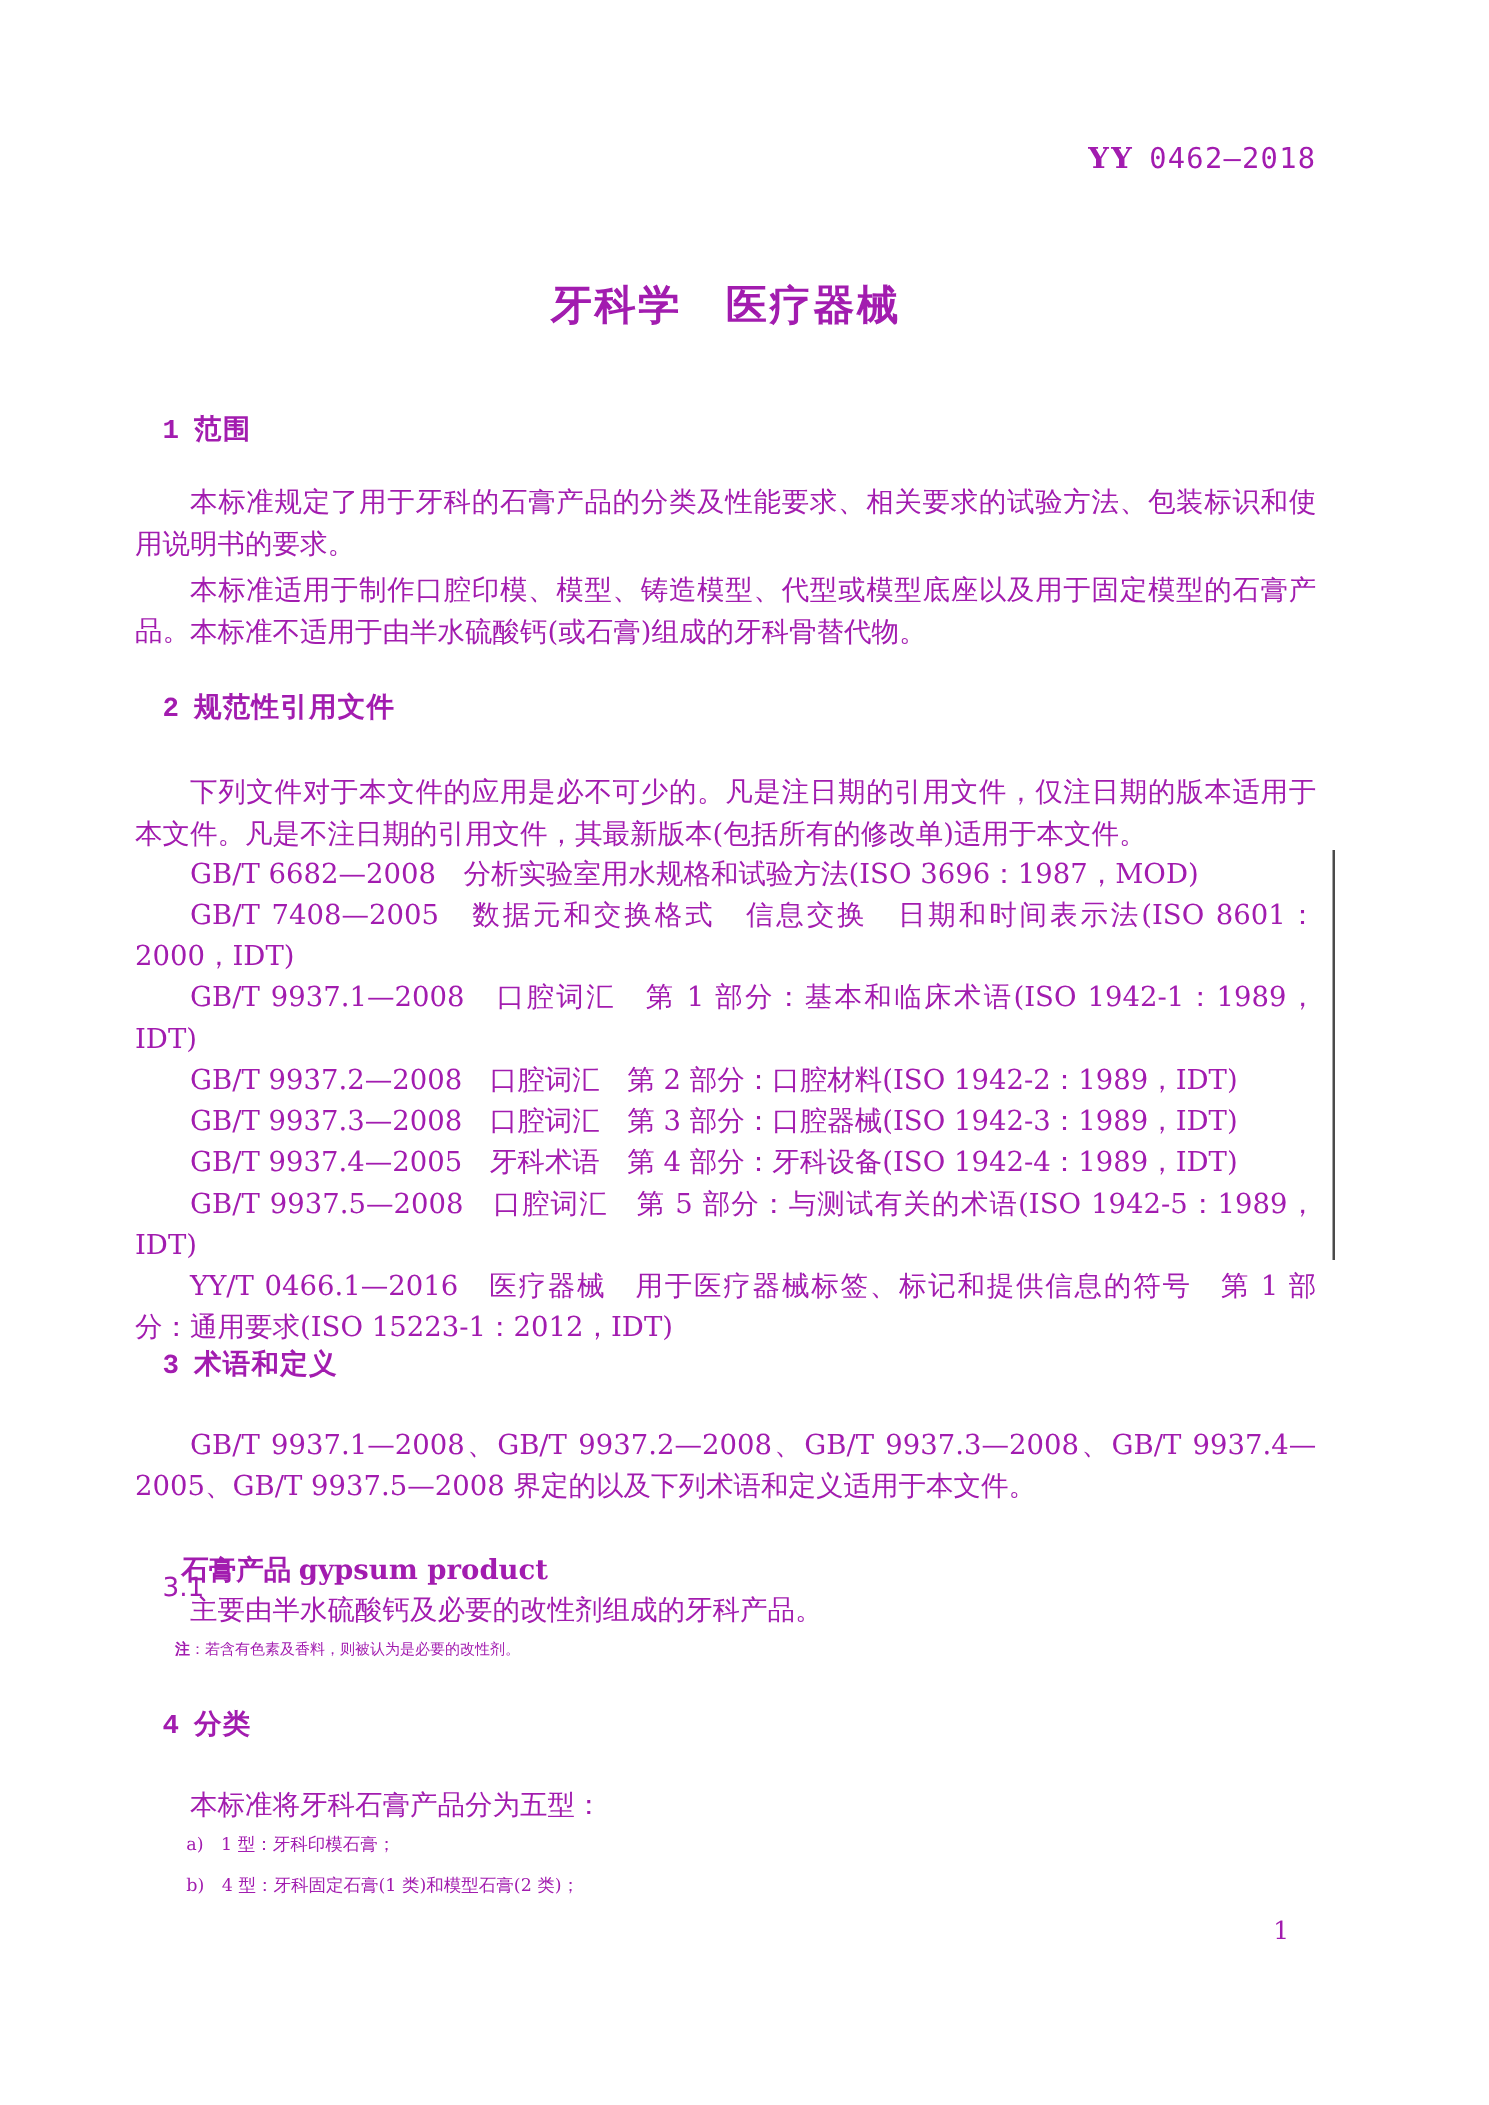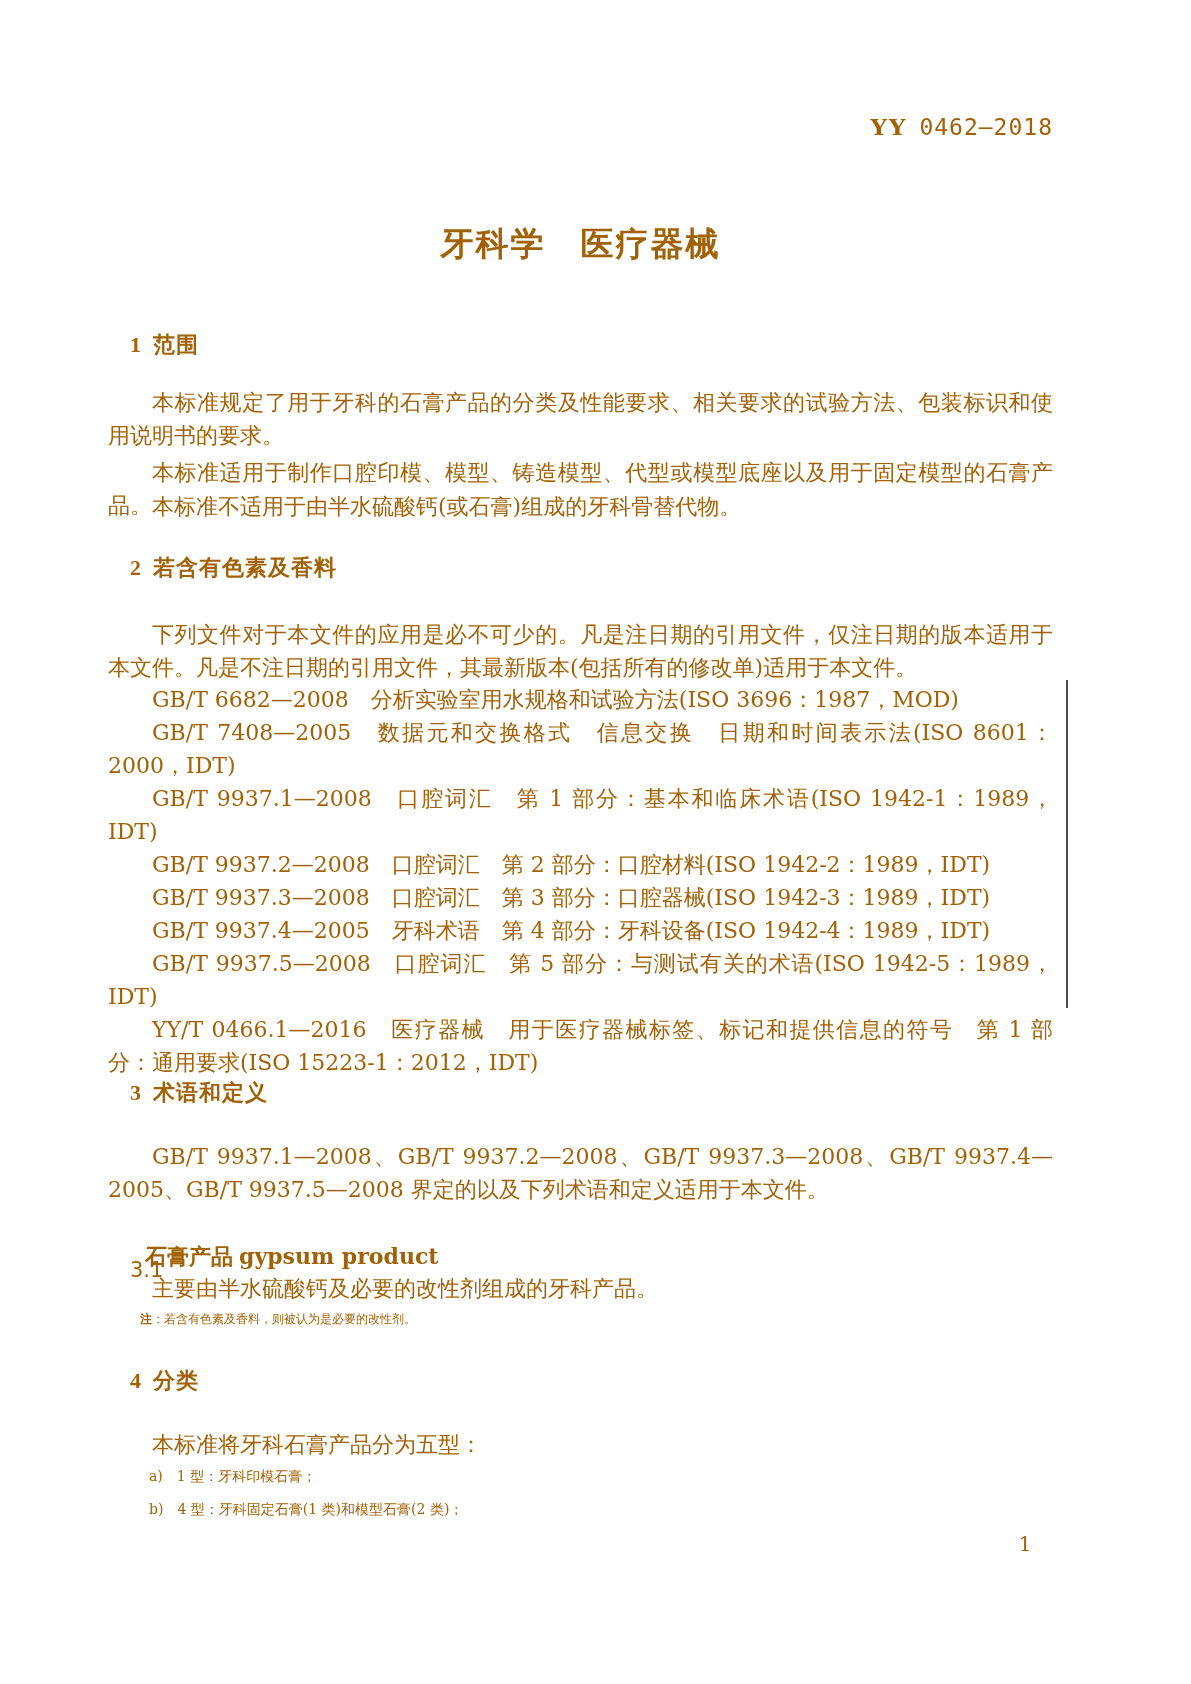--- a/index.html
+++ b/index.html
@@ -2,21 +2,21 @@
 <html><head>
 <meta charset="utf-8">
 <style>
   * { margin: 0; padding: 0; box-sizing: border-box; }
   html, body { background: #ffffff; }
   .page {
     position: relative;
     width: 1191px;
     height: 1684px;
     background: #ffffff;
-    color: #a16207;
+    color: #a21caf;
     font-family: "DejaVu Serif", "Liberation Serif", serif;
     overflow: hidden;
   }
   .abs { position: absolute; left: 108px; width: 945px; }
 
   
   .header-code {
     top: 112px;
     text-align: right;
     font-size: 23px;
@@ -35,21 +35,21 @@
     text-align: center;
     font-family: "DejaVu Sans", "Liberation Sans", sans-serif;
     font-weight: bold;
     font-size: 33px;
     line-height: 40px;
     letter-spacing: 2px;
   }
 
   
   .heading {
-    font-family: Liberation Serif, serif;
+    font-family: Liberation Mono, monospace;
     font-weight: bold;
     font-size: 22px;
     line-height: 33px;
     padding-left: 22px;
   }
   .heading .htxt { margin-left: 12px; letter-spacing: 1px; }
 
   
   .body-text {
     font-size: 22px;
@@ -107,21 +107,21 @@
   <h1 class="abs doc-title">牙科学　医疗器械</h1>
 
   <div class="abs heading" style="top:328px">
     <span class="num">1</span><span class="htxt">范围</span>
   </div>
   <p class="abs body-text indent" style="top:386px">本标准规定了用于牙科的石膏产品的分类及性能要求、相关要求的试验方法、包装标识和使用说明书的要求。</p>
   <p class="abs body-text indent" style="top:456px">本标准适用于制作口腔印模、模型、铸造模型、代型或模型底座以及用于固定模型的石膏产品。</p>
   <p class="abs body-text indent" style="top:490px">本标准不适用于由半水硫酸钙(或石膏)组成的牙科骨替代物。</p>
 
   <div class="abs heading" style="top:551px">
-    <span class="num">2</span><span class="htxt">若含有色素及香料</span>
+    <span class="num">2</span><span class="htxt">规范性引用文件</span>
   </div>
   <p class="abs body-text indent" style="top:618px">下列文件对于本文件的应用是必不可少的。凡是注日期的引用文件，仅注日期的版本适用于本文件。凡是不注日期的引用文件，其最新版本(包括所有的修改单)适用于本文件。</p>
   <div class="abs refs" style="top:683px">
     <p>GB/T 6682—2008　分析实验室用水规格和试验方法(ISO 3696：1987，MOD)</p>
     <p>GB/T 7408—2005　数据元和交换格式　信息交换　日期和时间表示法(ISO 8601：2000，IDT)</p>
     <p>GB/T 9937.1—2008　口腔词汇　第 1 部分：基本和临床术语(ISO 1942-1：1989，IDT)</p>
     <p>GB/T 9937.2—2008　口腔词汇　第 2 部分：口腔材料(ISO 1942-2：1989，IDT)</p>
     <p>GB/T 9937.3—2008　口腔词汇　第 3 部分：口腔器械(ISO 1942-3：1989，IDT)</p>
     <p>GB/T 9937.4—2005　牙科术语　第 4 部分：牙科设备(ISO 1942-4：1989，IDT)</p>
     <p>GB/T 9937.5—2008　口腔词汇　第 5 部分：与测试有关的术语(ISO 1942-5：1989，IDT)</p>

